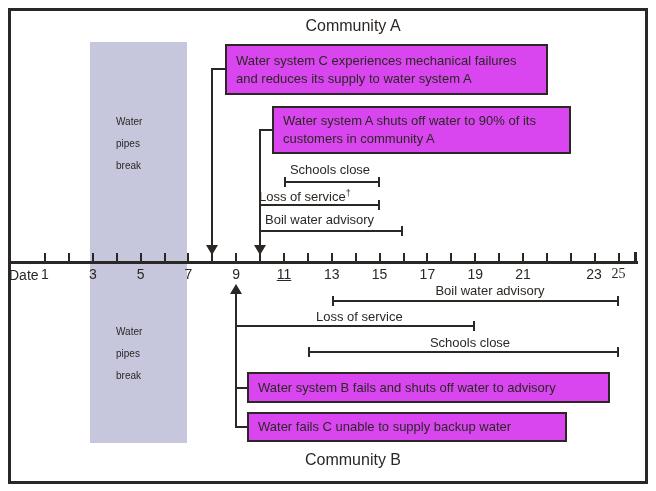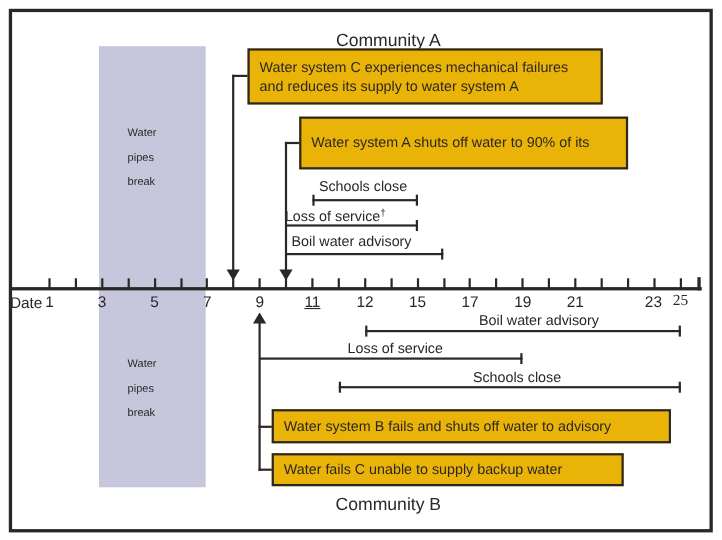--- a/index.html
+++ b/index.html
@@ -7,30 +7,30 @@
     position:relative;width:656px;height:491px;background:#fff;overflow:hidden;
     font-family:"Liberation Sans","DejaVu Sans",sans-serif;color:#2b2724;
   }
   .abs{position:absolute;}
   #frame{left:8px;top:8px;width:640px;height:476px;border:3px solid #2b2724;box-sizing:border-box;}
   #band{left:90px;top:42px;width:97px;height:401px;background:#c6c7dc;}
   .band-label{left:116px;width:70px;font-size:10px;line-height:22px;white-space:pre-line;text-align:left;}
   #band-label-top{top:111px;}
   #band-label-bottom{top:321px;}
   .fig-title{width:200px;left:253px;text-align:center;font-size:16px;}
-  #title-a{top:29px;}
+  #title-a{top:17px;}
   #title-b{top:451px;}
   
   #axis-line{left:10px;top:261px;width:628px;height:3px;background:#2b2724;}
   .tick{position:absolute;top:253px;width:2px;height:9px;background:#2b2724;}
   #axis-end-tick{left:634px;top:252px;width:3px;height:12px;background:#2b2724;}
   .tick-label{position:absolute;top:266px;width:26px;text-align:center;font-size:14px;}
   #axis-caption{left:9px;top:267px;font-size:14px;}
   
-  .event-box{border:2px solid #2b2724;background:#eab308;box-sizing:border-box;
+  .event-box{border:2px solid #2b2724;background:#d946ef;box-sizing:border-box;
     display:flex;flex-direction:column;justify-content:center;padding-left:9px;font-size:13px;line-height:18px;}
   #box1{left:225px;top:44px;width:323px;height:51px;}
   #box2{left:272px;top:106px;width:299px;height:48px;}
   #box3{left:247px;top:372px;width:363px;height:31px;}
   #box4{left:247px;top:412px;width:320px;height:30px;}
   
   .stub{position:absolute;height:2px;background:#2b2724;}
   #stub-box1{top:68px;}
   #stub-box2{top:129px;}
   #stub-box3{top:387px;}
@@ -115,21 +115,21 @@
       <span class="tick" style="left: 593.7px;"></span>
       <span class="tick" style="left: 617.6px;"></span>
     </div>
   <div id="tick-labels">
       <span class="tick-label" style="left: 32px;">1</span>
       <span class="tick-label" style="left: 79.8px;">3</span>
       <span class="tick-label" style="left: 127.6px;">5</span>
       <span class="tick-label" style="left: 175.4px;">7</span>
       <span class="tick-label" style="left: 223.2px;">9</span>
       <span class="tick-label" style="left: 271px; text-decoration: underline;">11</span>
-      <span class="tick-label" style="left: 318.8px;">12</span>
+      <span class="tick-label" style="left: 318.8px;">13</span>
       <span class="tick-label" style="left: 366.6px;">15</span>
       <span class="tick-label" style="left: 414.4px;">17</span>
       <span class="tick-label" style="left: 462.2px;">19</span>
       <span class="tick-label" style="left: 510px;">21</span>
       <span class="tick-label" style="left: 581px;">23</span>
       <span class="tick-label" style="left: 605.6px; font-family: Liberation Serif, serif;">25</span>
     </div>
   <div class="abs" id="axis-caption">Date</div>
 
   <div class="stub" id="stub-box1" style="left: 211.3px; width: 14.7px;"></div>
@@ -142,20 +142,21 @@
     <span class="shaft"></span>
     <span class="head"></span>
   </div>
 
   <div class="abs event-box" id="box1">
     <div>Water system C experiences mechanical failures</div>
     <div>and reduces its supply to water system A</div>
   </div>
   <div class="abs event-box" id="box2">
     <div>Water system A shuts off water to 90% of its</div>
+    <div>customers in community A</div>
   </div>
 
   <div class="range" id="range-a-schools" style="left: 284px; width: 95.6px;">
       <span class="rtick left"></span>
       <span class="rtick right"></span>
     </div>
   <div class="range" id="range-a-loss" style="left: 260.1px; width: 119.5px;">
       <span class="rtick right"></span>
     </div>
   <div class="range" id="range-a-boil" style="left: 260.1px; width: 143.4px;">

